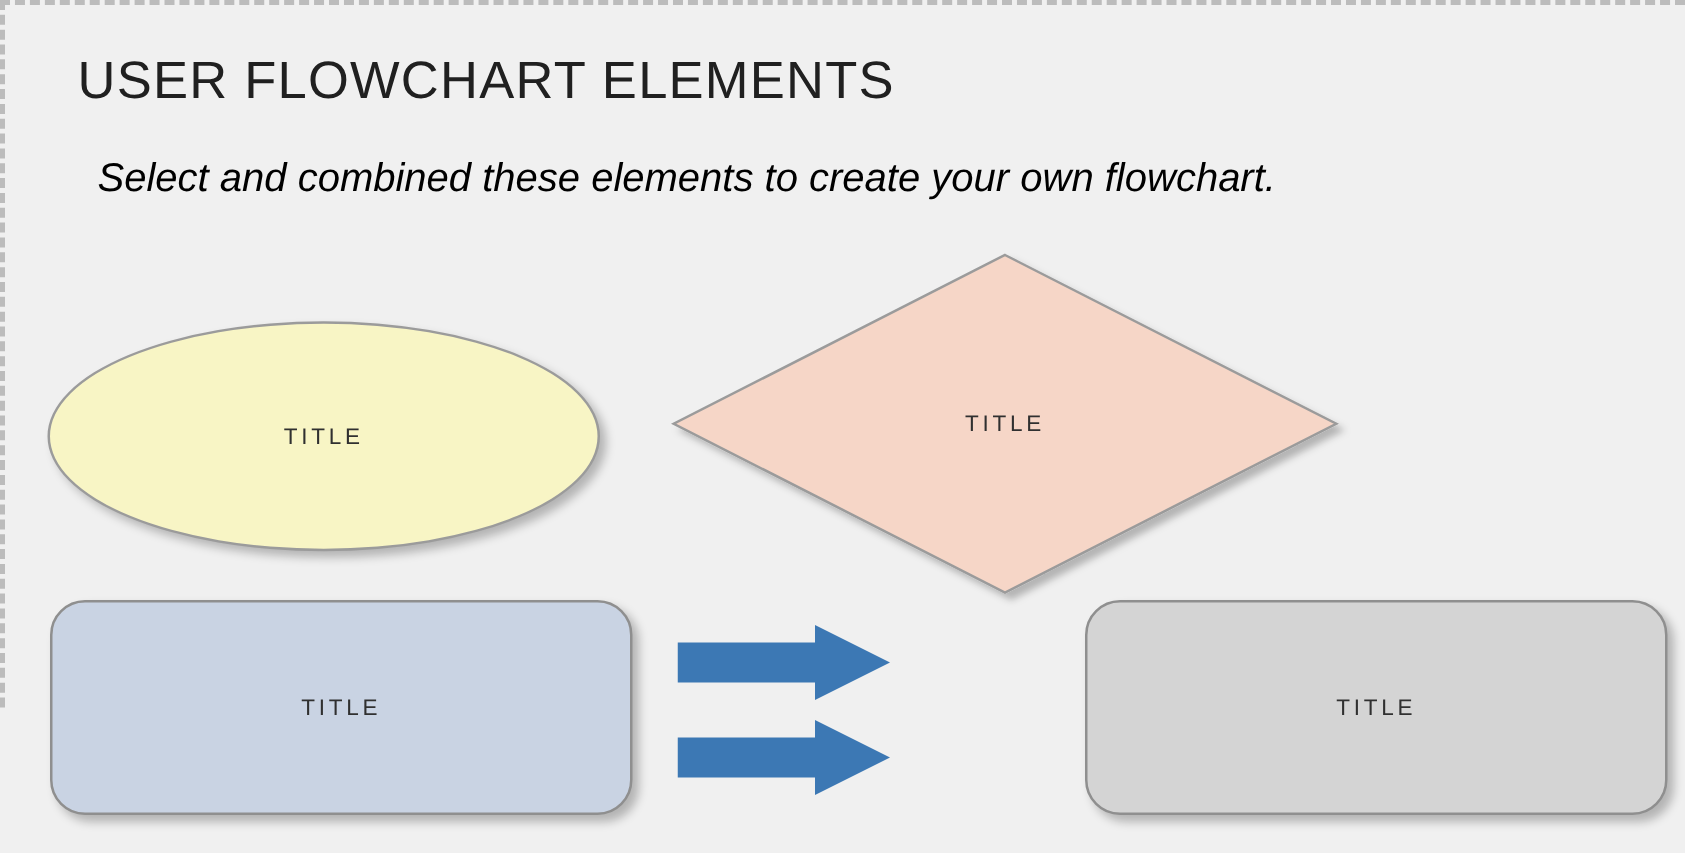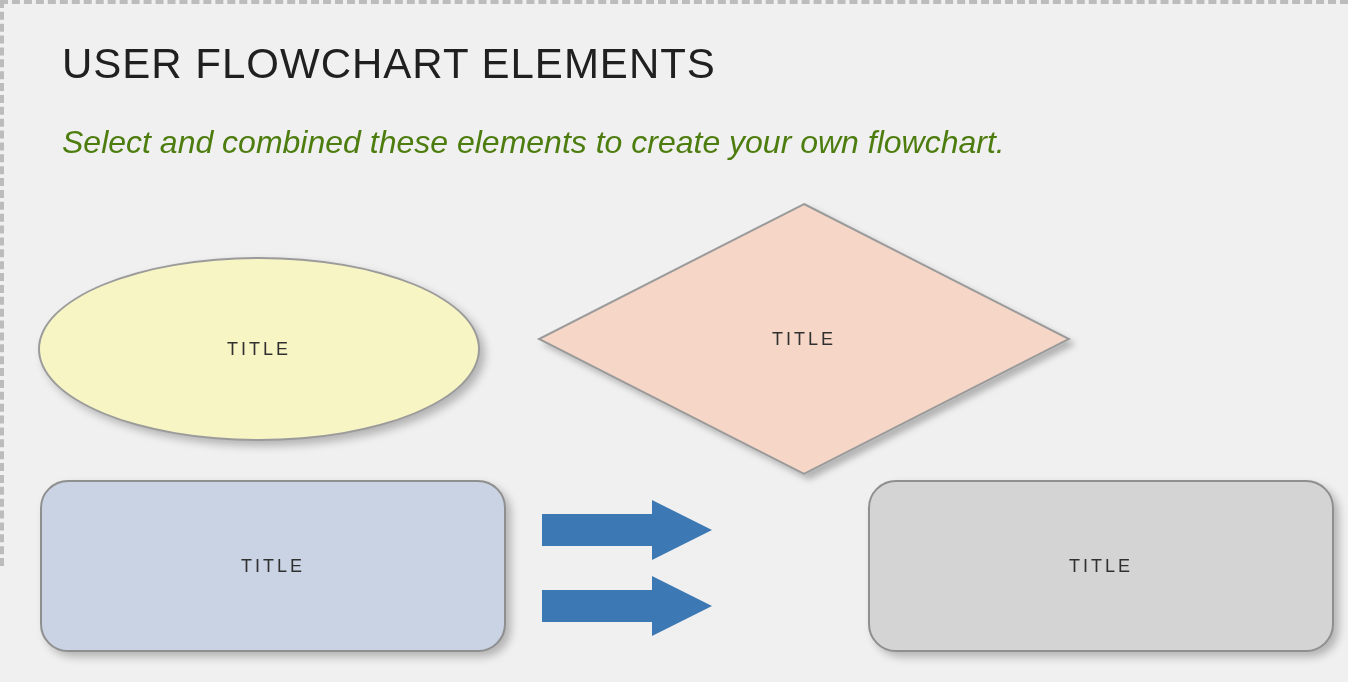--- a/index.html
+++ b/index.html
@@ -28,25 +28,25 @@
     left: 58px;
     top: 36px;
     font-size: 42px;
     letter-spacing: 1px;
     color: #202020;
     font-weight: 400;
   }
 
   .subheading {
     position: absolute;
-    left: 58px;
+    left: 74px;
     top: 120px;
     font-size: 32px;
     font-style: italic;
-    color: #4d7c0f;
+    color: #000000;
     font-weight: 400;
   }
 
   
   .shape-label {
     font-size: 18px;
     letter-spacing: 3px;
     color: #303030;
     font-weight: 400;
     text-align: center;

